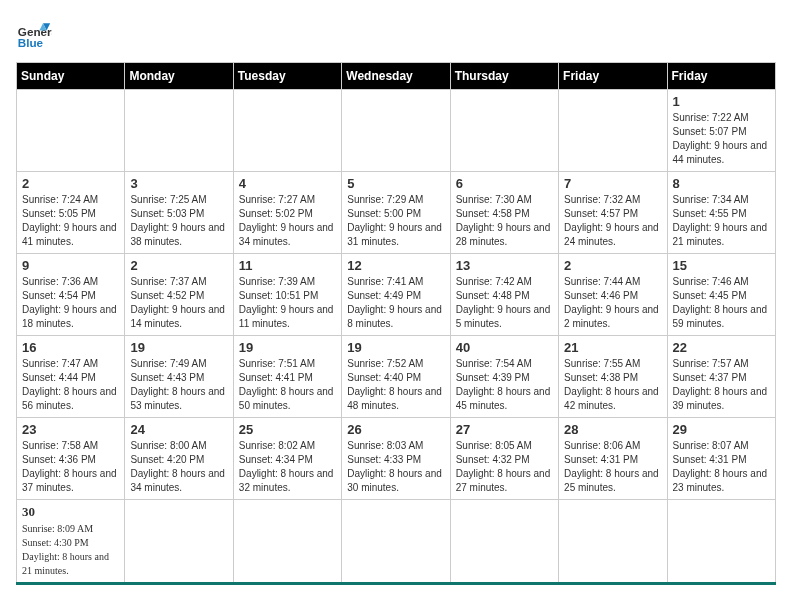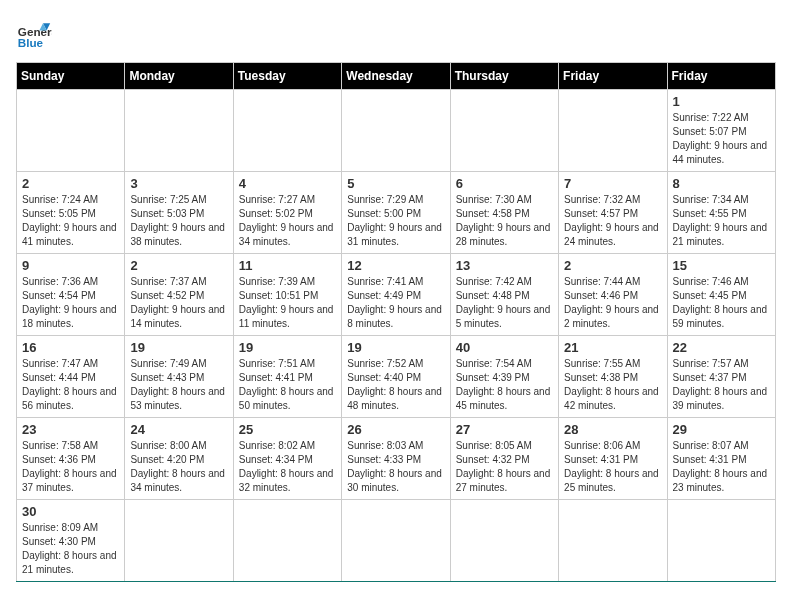--- a/index.html
+++ b/index.html
@@ -71,21 +71,22 @@
     }
     .day-info {
       font-size: 10px;
       color: #333;
       line-height: 1.4;
     }
     .empty-cell {
       background: #f9f9f9;
     }
     .last-row td {
-      border-bottom: 1px solid #0f766e;
+      border-bottom: 3px solid #0f766e;
+      font-family: Liberation Serif, serif;
     }
   </style>
 </head>
 <body>
 
 <div class="header-area">
   <div class="logo">
     <svg class="logo-icon" viewBox="0 0 40 40">
       <text x="2" y="22" font-size="13" font-weight="bold" fill="#333">General</text>
       <text x="2" y="34" font-size="13" font-weight="bold" fill="#1a7abf">Blue</text>

